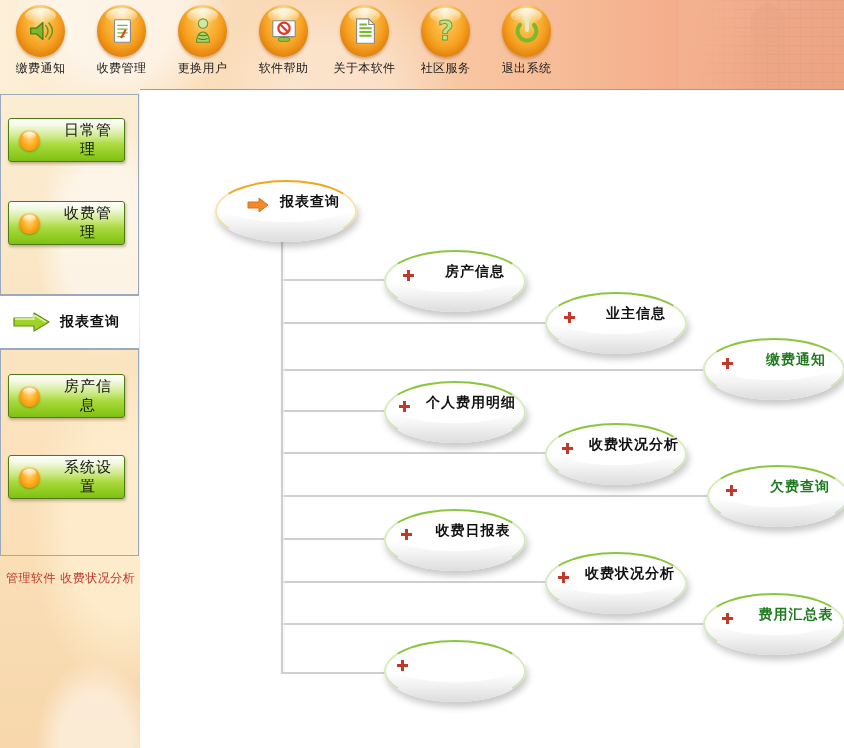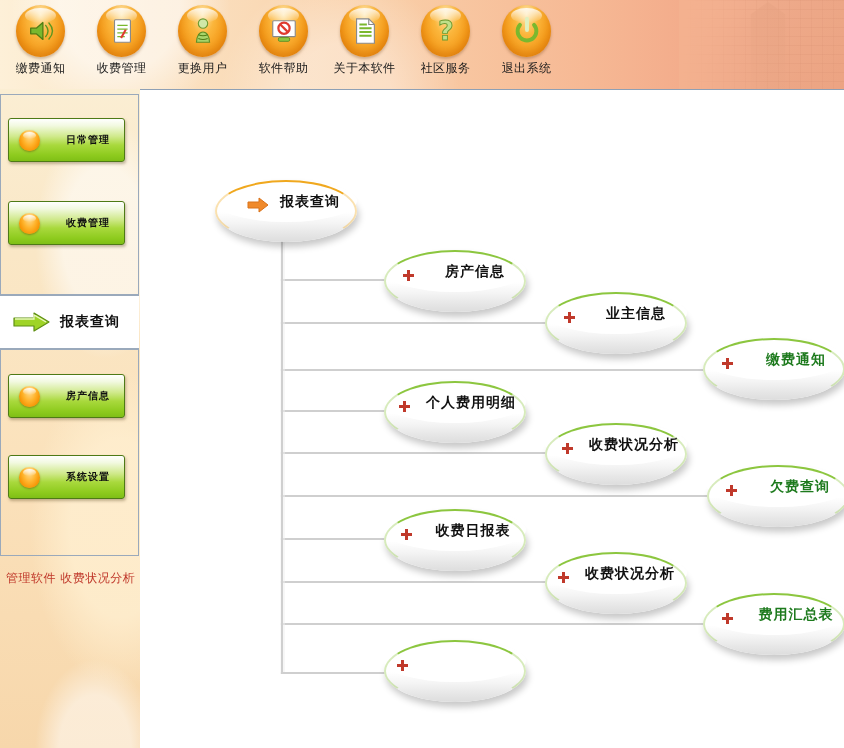--- a/index.html
+++ b/index.html
@@ -71,21 +71,21 @@
     box-shadow:1px 2px 3px rgba(80,60,20,.35);
     display:flex;align-items:center;cursor:pointer;
   }
   .sb-btn .bullet{
     width:21px;height:21px;border-radius:50%;margin-left:10px;position:relative;
     background:radial-gradient(ellipse at 50% 22%,#ffe09a 0%,#ffb42c 45%,#f59000 78%,#e07d00 100%);
     box-shadow:0 1px 2px rgba(110,70,10,.5);
   }
   .sb-btn .bullet:after{content:"";position:absolute;left:4px;top:2px;width:13px;height:7px;
     border-radius:50%;background:linear-gradient(to bottom,rgba(255,255,255,.9),rgba(255,255,255,0));}
-  .sb-btn .t{flex:1;text-align:center;font-size:10px;font-weight:bold;color:#111;
+  .sb-btn .t{flex:1;text-align:center;font-size:15px;font-weight:normal;color:#111;
              letter-spacing:1px;padding-right:6px;padding-left:18px;}
   .sb-sel{
     position:absolute;left:0;width:139px;height:54px;box-sizing:border-box;
     background:#fff;border-top:1px solid #9aa9bb;border-bottom:1px solid #9aa9bb;
     display:flex;align-items:center;cursor:pointer;
   }
   .sb-sel .arrow{margin-left:12px;width:40px;height:22px;}
   .sb-sel .t{margin-left:8px;font-size:14px;font-weight:bold;color:#111;letter-spacing:1px;}
   .sb-slogan{position:absolute;left:6px;top:481px;font-size:12px;color:#c0392b;
              letter-spacing:.5px;white-space:nowrap;}

